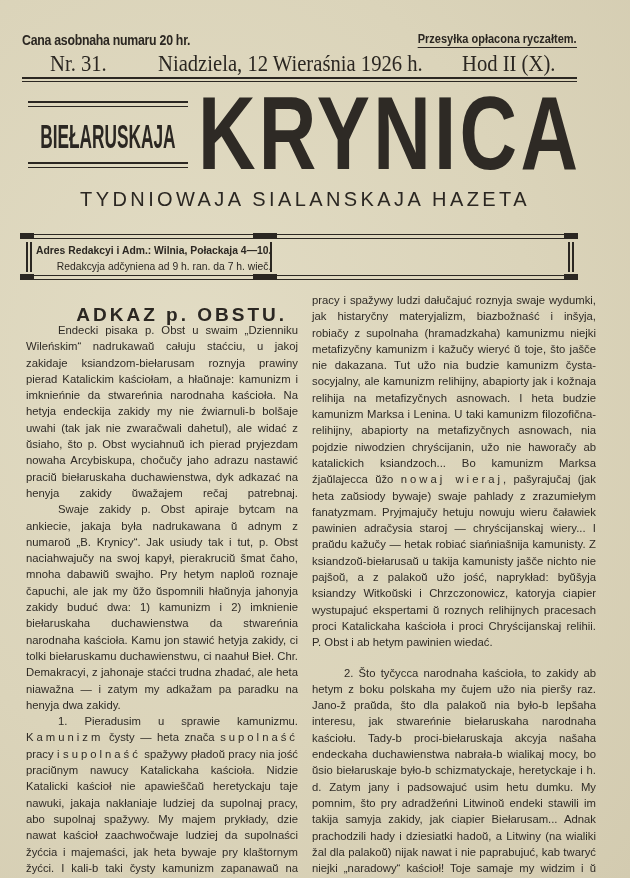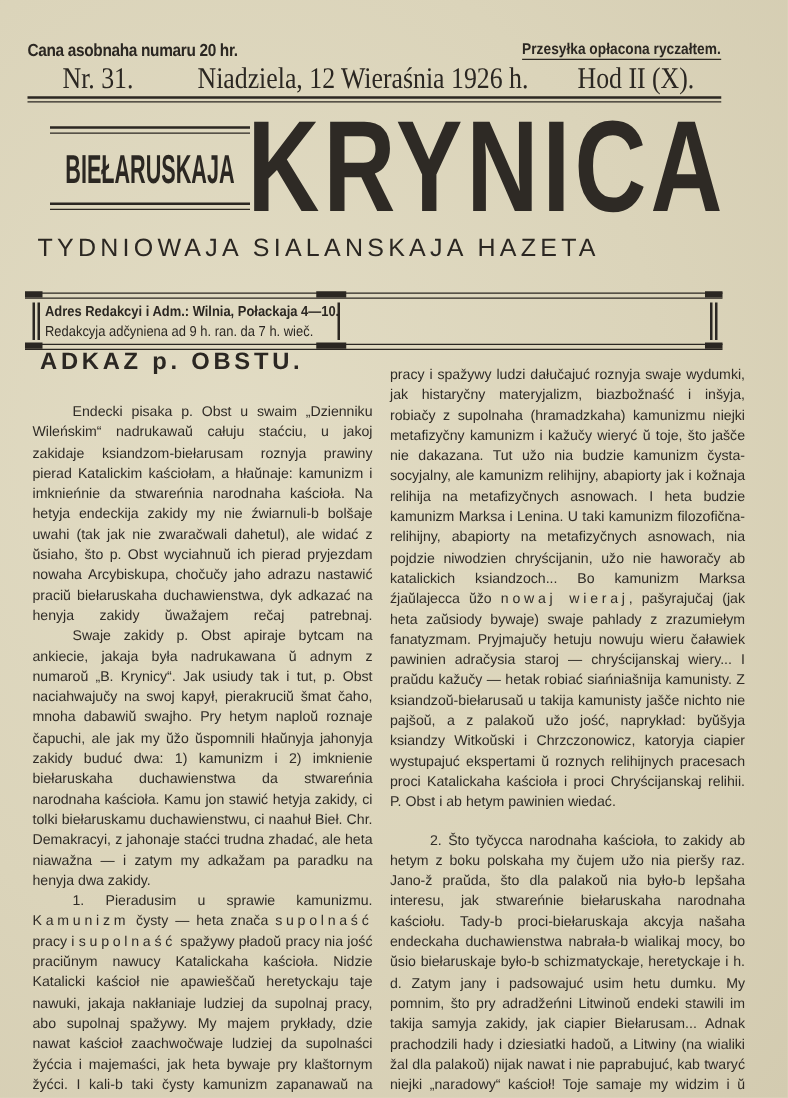--- a/index.html
+++ b/index.html
@@ -20,46 +20,46 @@
     .postage { position: absolute; right: 0; top: 0; font-size: 12.5px; font-weight: bold; border-bottom: 1.5px solid #2b2722; transform: scaleX(0.88); transform-origin: right; padding-bottom: 1px;}
 
     .issue-line { position: absolute; top: 50px; left: 22px; width: 555px; height: 26px; font-size: 24px; }
     .issue-line span { position: absolute; top: 0; transform: scaleX(0.86); transform-origin: left; white-space: nowrap; }
     .nr { left: 28px; }
     .date { left: 136px; }
     .year { left: 440px; }
     .rule-double { position: absolute; left: 22px; width: 555px; border-top: 2px solid #2b2722; border-bottom: 1px solid #2b2722; height: 2px; }
 
     
-    .masthead-left { position: absolute; left: 40px; top: 98px; width: 160px; height: 75px; }
+    .masthead-left { position: absolute; left: 28px; top: 98px; width: 160px; height: 75px; }
     .mh-rule { position: absolute; left: 0; width: 160px; height: 3px; border-top: 2px solid #2b2722; border-bottom: 1.5px solid #2b2722; }
     .bielaruskaja { position: absolute; left: 0; top: 20px; width: 160px; text-align: center;
       font-family: "Liberation Sans", sans-serif; font-weight: bold; font-size: 24px; letter-spacing: 0px;
       transform: scaleX(0.72) scaleY(1.35); transform-origin: left top; white-space: nowrap; width: 222px; }
     .krynica { position: absolute; left: 198px; top: 82px;
       font-family: "Liberation Sans", sans-serif; font-weight: bold; font-size: 96px; line-height: 96px;
       color: #2e2a25; letter-spacing: 4px;
       transform: scaleX(0.83) scaleY(1.08); transform-origin: left top; white-space: nowrap; }
-    .subtitle { position: absolute; left: 30px; top: 188px; width: 550px; 
+    .subtitle { position: absolute; left: 30px; top: 188px; width: 550px; text-align: center;
       font-family: "Liberation Sans", sans-serif; font-size: 20px; letter-spacing: 3.4px; font-weight: normal; white-space: nowrap; }
 
     
     .infobox { position: absolute; left: 20px; top: 232px; width: 558px; height: 48px; font-family: "Liberation Sans", sans-serif; }
     .ib-rule { position: absolute; left: 0; width: 558px; height: 3px; border-top: 1px solid #2b2722; border-bottom: 1.5px solid #2b2722; }
     .ib-sq { position: absolute; height: 5px; background: #2b2722; }
     .ib-vbar { position: absolute; top: 10px; height: 30px; width: 1.5px; background: #2b2722; }
-    .ib-cell { position: absolute; top: 10px; font-size: 11.5px; line-height: 16px; white-space: nowrap; }
+    .ib-cell { position: absolute; top: 10px; font-size: 11.5px; line-height: 16px; white-space: nowrap; text-align: right; }
     .ib-cell .l1 { display: block; transform: scaleX(0.9); transform-origin: left; }
     .ib-cell .l2 { display: block; transform: scaleX(0.9); transform-origin: left; }
     .ib-left { left: 16px; }
     .ib-right { left: 257px; }
     b.lab { font-weight: bold; }
 
     
-    .headline { position: absolute; left: 32px; top: 279px; width: 255px; text-align: left;
+    .headline { position: absolute; left: 32px; top: 304px; width: 255px; text-align: right;
       font-family: "Liberation Sans", sans-serif; font-weight: bold; font-size: 19px; letter-spacing: 3px; white-space: nowrap; }
     .col { position: absolute; font-family: "Liberation Sans", sans-serif; font-size: 11.3px; line-height: 16.3px; color: #2f2b26; }
     .col p { margin: 0; text-align: justify; text-align-last: justify; }
     .col p.last { text-align-last: left; }
     .col p.ind { text-indent: 32px; }
     .col1 { left: 26px; top: 322px; width: 272px; }
     .col2 { left: 312px; top: 292px; width: 284px; }
     .sp { letter-spacing: 3px; }
   </style>
 </head>

